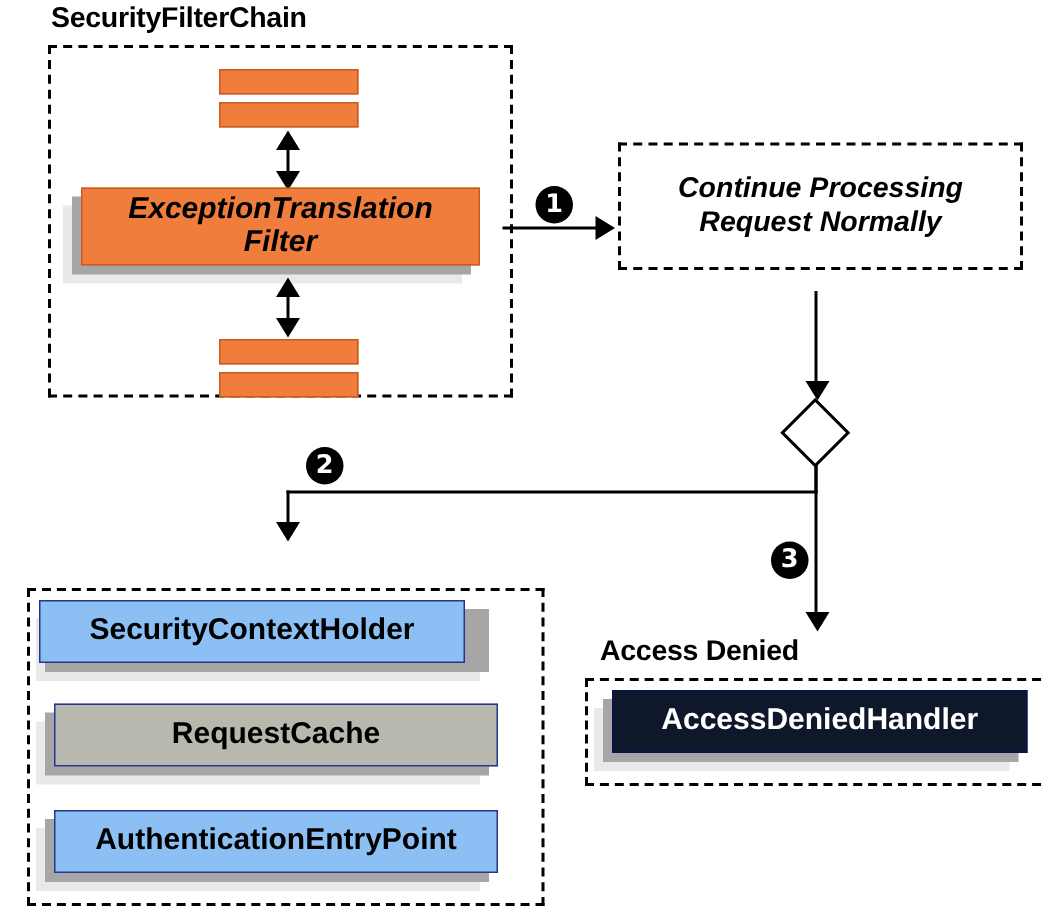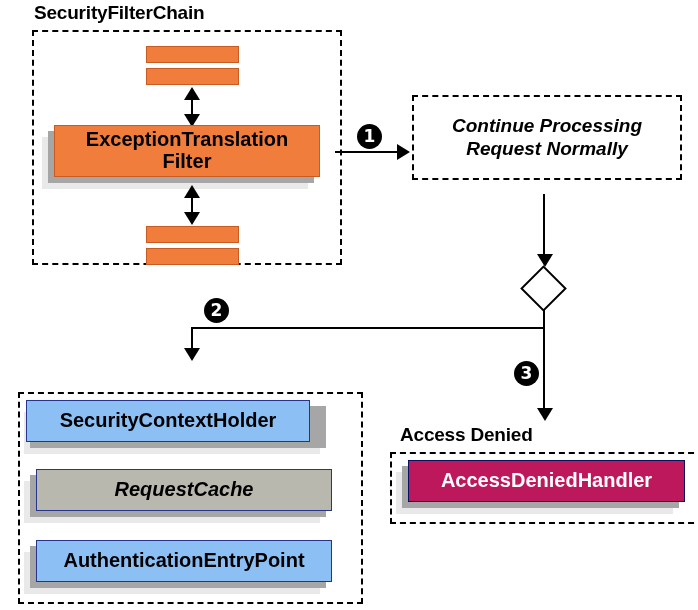--- a/index.html
+++ b/index.html
@@ -59,21 +59,21 @@
     color: #000000;
     font-size: 20px;
   }
   .node-gray {
     background: #B8B8AE;
     border: 1px solid #26348C;
     color: #000000;
     font-size: 20px;
   }
   .node-navy {
-    background: #be185d;
+    background: #0f172a;
     border: 1px solid #0A1060;
     color: #ffffff;
     font-size: 20px;
   }
 
   
   .shadow-mid { background: #A6A6A6; }
   .shadow-far { background: #E9E9E9; }
 
   
@@ -156,21 +156,21 @@
 
   <div class="abs node-bar" style="left:132px; top:46px; width:93px; height:17px;"></div>
   <div class="abs node-bar" style="left:132px; top:68px; width:93px; height:17px;"></div>
 
   <div class="abs arrow-up" style="left:170px; top:87px;"></div>
   <div class="abs line-v" style="left:177px; top:96px; height:22px;"></div>
   <div class="abs arrow-down" style="left:170px; top:114px;"></div>
 
   <div class="abs shadow-far" style="left:28px; top:137px; width:266px; height:52px;"></div>
   <div class="abs shadow-mid" style="left:34px; top:131px; width:266px; height:52px;"></div>
-  <div class="abs node node-orange" style="left:40px; top:125px; width:266px; height:52px;">ExceptionTranslation
+  <div class="abs node node-orange" style="left:40px; top:125px; width:266px; height:52px;font-style:italic;">ExceptionTranslation
 Filter</div>
 
   <div class="abs arrow-up" style="left:170px; top:185px;"></div>
   <div class="abs line-v" style="left:177px; top:194px; height:22px;"></div>
   <div class="abs arrow-down" style="left:170px; top:212px;"></div>
 
   <div class="abs node-bar" style="left:132px; top:226px; width:93px; height:17px;"></div>
   <div class="abs node-bar" style="left:132px; top:248px; width:93px; height:17px;"></div>
 
   <div class="abs line-h" style="left:321px; top:151px; width:63px;"></div>
@@ -197,21 +197,21 @@
 
 
   <div class="abs group-box" style="left:4px; top:392px; width:345px; height:212px;"></div>
 
   <div class="abs shadow-far" style="left:10px; top:412px; width:296px; height:42px;"></div>
   <div class="abs shadow-mid" style="left:16px; top:406px; width:296px; height:42px;"></div>
   <div class="abs node node-blue" style="left:12px; top:400px; width:284px; height:42px;">SecurityContextHolder</div>
 
   <div class="abs shadow-far" style="left:10px; top:481px; width:296px; height:42px;"></div>
   <div class="abs shadow-mid" style="left:16px; top:475px; width:296px; height:42px;"></div>
-  <div class="abs node node-gray" style="left:22px; top:469px; width:296px; height:42px;font-style:italic;">RequestCache</div>
+  <div class="abs node node-gray" style="left:22px; top:469px; width:296px; height:42px;">RequestCache</div>
 
   <div class="abs shadow-far" style="left:10px; top:552px; width:296px; height:42px;"></div>
   <div class="abs shadow-mid" style="left:16px; top:546px; width:296px; height:42px;"></div>
   <div class="abs node node-blue" style="left:22px; top:540px; width:296px; height:42px;">AuthenticationEntryPoint</div>
 
   <div class="abs group-title" style="left:386px; top:424px;">Access Denied</div>
 
   <div class="abs group-box" style="left:376px; top:452px; width:314px; height:72px;"></div>
 
   <div class="abs shadow-far" style="left:382px; top:472px; width:277px; height:42px;"></div>

